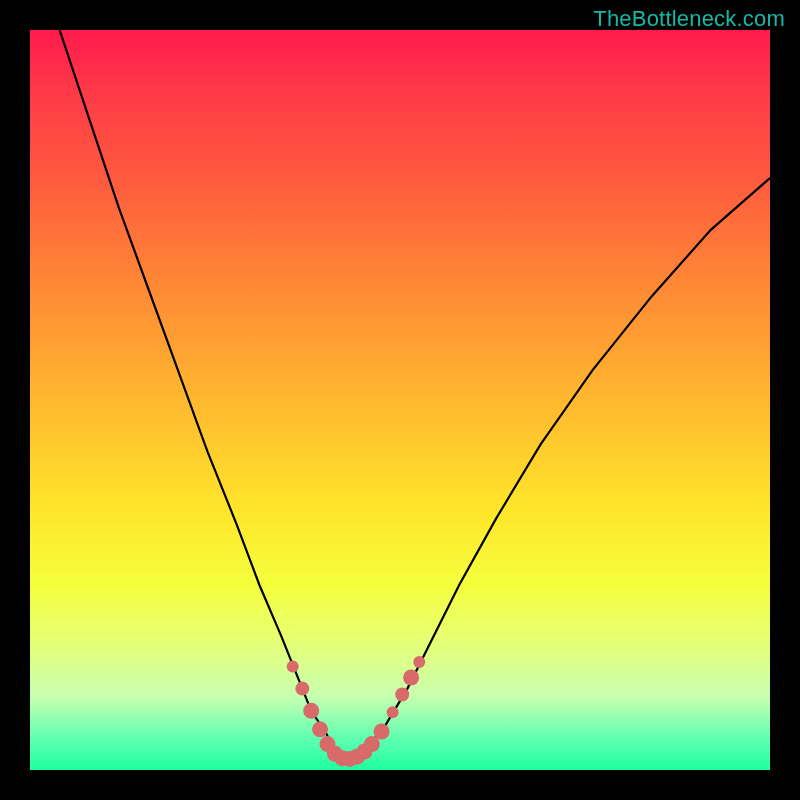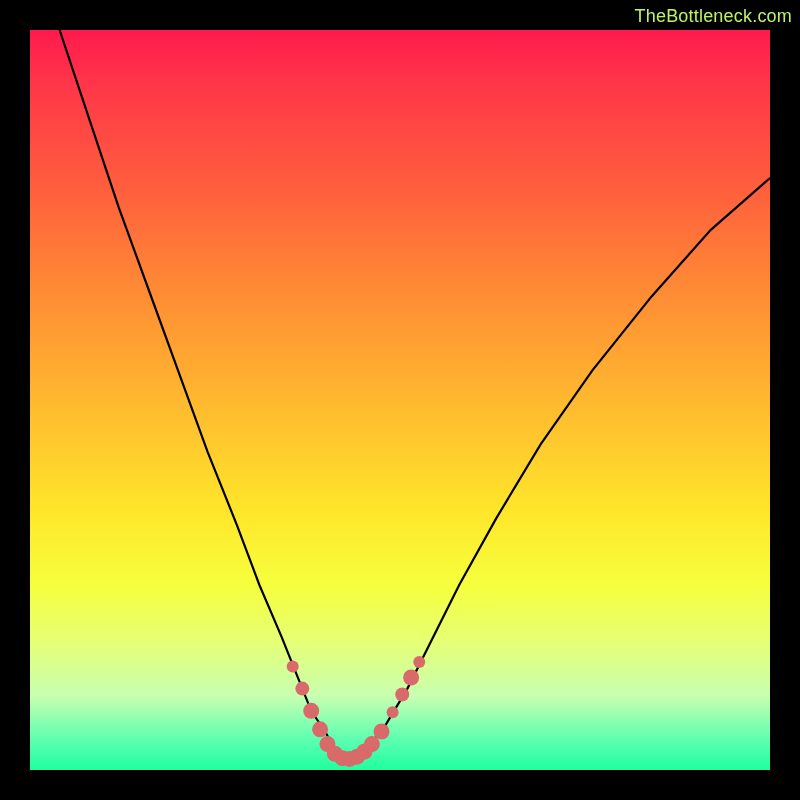--- a/index.html
+++ b/index.html
@@ -27,23 +27,23 @@
       #f5ff3d 75%,
       #e8ff70 82%,
       #c8ffb0 90%,
       #5bffb0 96%,
       #1fff9e 100%
     );
   }
   .watermark {
     position: absolute;
     top: 6px;
-    right: 8px;
-    color: #bef264;
-    font-size: 18px;
+    right: 15px;
+    color: #14b8a6;
+    font-size: 22px;
     font-weight: 500;
     letter-spacing: 0.2px;
   }
   svg {
     position: absolute;
     left: 0;
     top: 0;
   }
 </style>
 </head>

